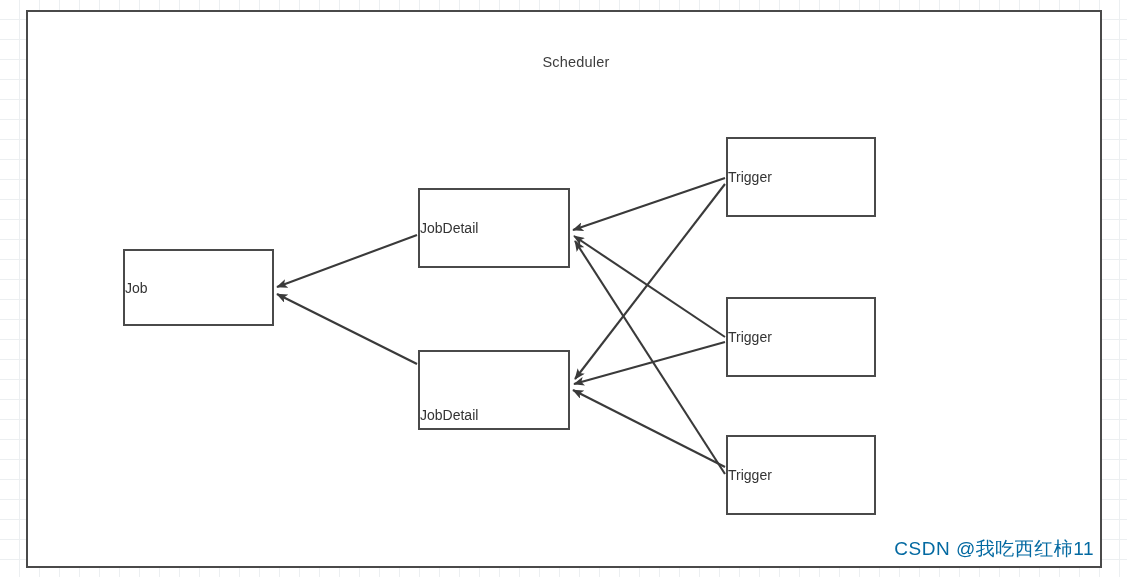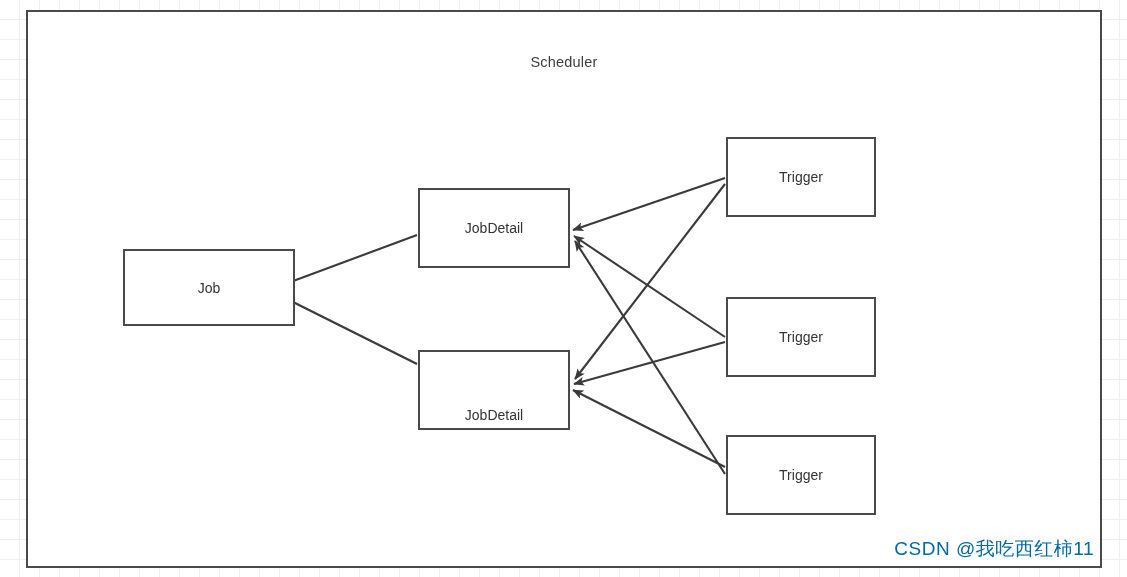--- a/index.html
+++ b/index.html
@@ -30,47 +30,47 @@
     top: 10px;
     width: 1076px;
     height: 558px;
     background: #ffffff;
     border: 2px solid #4a4a4a;
     box-sizing: border-box;
   }
 
   #diagram-title {
     position: absolute;
-    left: 0;
+    left: 12px;
     top: 42px;
     width: 100%;
     text-align: center;
     font-size: 14.5px;
     color: #3d3d3d;
     letter-spacing: 0.2px;
   }
 
   .node {
     position: absolute;
     background: #ffffff;
     border: 2px solid #4a4a4a;
     box-sizing: border-box;
     display: flex;
-    justify-content: center;
+    justify-content: flex-start;
     font-size: 14px;
     color: #333333;
     z-index: 3;
   }
   .node.v-center { align-items: center; }
   .node.v-bottom { align-items: flex-end; padding-bottom: 6px; }
 
   .node-label { line-height: 1; }
 
   
-  #node-job          { left:  95px; top: 237px; width: 172px; height: 77px; }
+  #node-job          { left:  95px; top: 237px; width: 151px; height: 77px; }
   #node-jobdetail-1  { left: 390px; top: 176px; width: 152px; height: 80px; }
   #node-jobdetail-2  { left: 390px; top: 338px; width: 152px; height: 80px; }
   #node-trigger-1    { left: 698px; top: 125px; width: 150px; height: 80px; }
   #node-trigger-2    { left: 698px; top: 285px; width: 150px; height: 80px; }
   #node-trigger-3    { left: 698px; top: 423px; width: 150px; height: 80px; }
 
   #edges {
     position: absolute;
     left: 0;
     top: 0;

